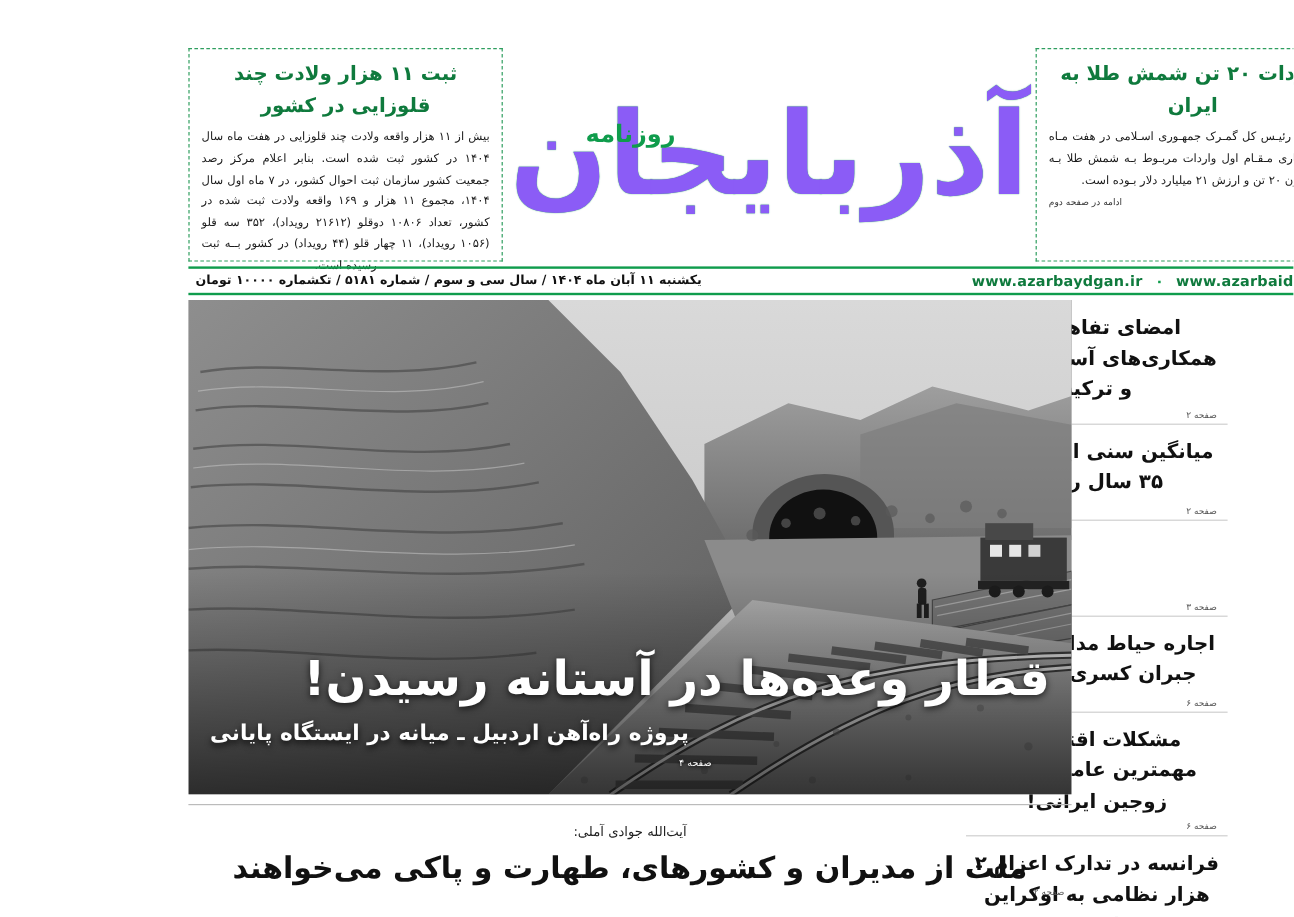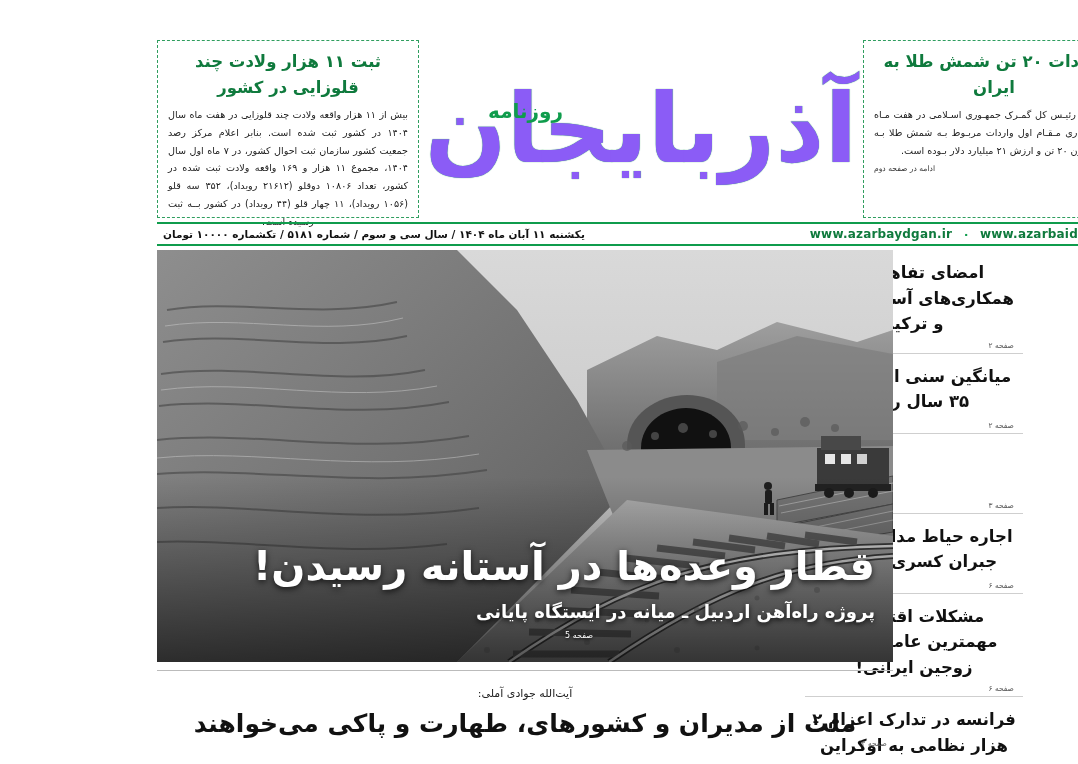--- a/index.html
+++ b/index.html
@@ -162,21 +162,21 @@
     font-size: 40px;
     font-weight: bold;
     line-height: 1.2;
     text-shadow: 0 2px 6px rgba(0,0,0,.75);
   }
   .photo-sub {
     position: absolute;
     right: 18px;
     bottom: 40px;
     left: 18px;
-    text-align: right;
+    text-align: left;
     color: #fff;
     font-size: 18px;
     font-weight: bold;
     text-shadow: 0 2px 5px rgba(0,0,0,.8);
   }
   .photo-page {
     position: absolute;
     right: 300px;
     bottom: 22px;
     font-size: 8px;
@@ -398,21 +398,21 @@
         <circle cx="586" cy="176" r="5"></circle>
           <circle cx="618" cy="182" r="4"></circle>
         <circle cx="648" cy="172" r="5"></circle>
           <circle cx="678" cy="178" r="4"></circle>
       </g>
       <rect x="0" y="0" width="736" height="412" fill="url(#vign)"></rect>
     </svg>
 
     <div class="photo-title">قطار وعده‌ها در آستانه رسیدن!</div>
     <div class="photo-sub">پروژه راه‌آهن اردبیل ـ میانه در ایستگاه پایانی</div>
-    <div class="photo-page">صفحه 5</div>
+    <div class="photo-page">صفحه ۴</div>
   </div>
 
   <div class="bottom">
     <div class="bottom-kicker">آیت‌الله جوادی آملی:</div>
     <div class="bottom-head">ملت از مدیران و کشورهای، طهارت و پاکی می‌خواهند</div>
     <div class="bottom-page">صفحه ۲</div>
   </div>
 
 </div>
 

